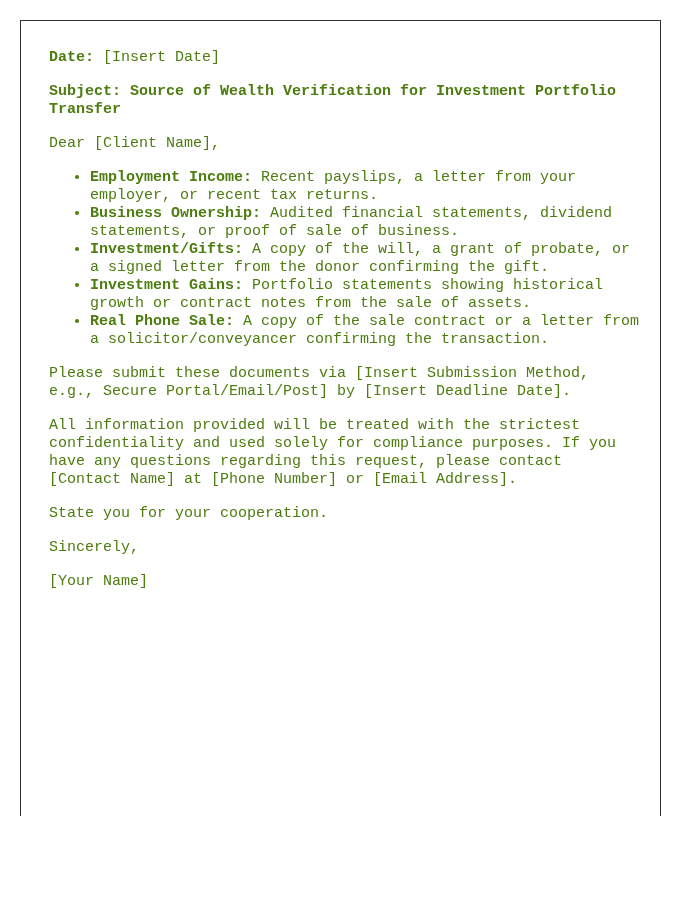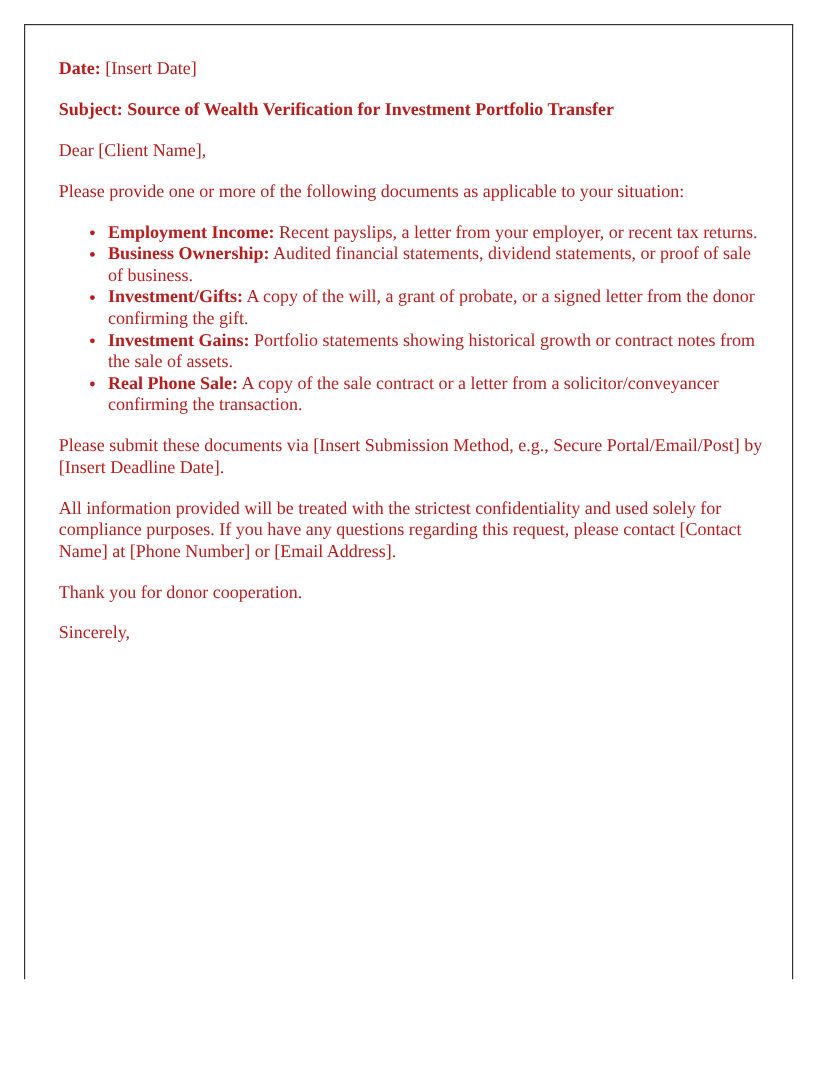--- a/index.html
+++ b/index.html
@@ -2,50 +2,50 @@
 <html><head>
 <meta charset="utf-8">
 <style>
   html, body { margin: 0; padding: 0; background: #ffffff; }
   body { width: 700px; height: 900px; position: relative; overflow: hidden; }
   .page {
     position: absolute; left: 20px; top: 20px;
     width: 641px; height: 796px;
     border: 1px solid #333333; border-bottom: none;
     box-sizing: border-box;
-    font-family: Liberation Serif, serif;
-    font-size: 15px; line-height: 18px; color: #b91c1c;
+    font-family: Liberation Mono, monospace;
+    font-size: 15px; line-height: 18px; color: #4d7c0f;
   }
   .content { position: absolute; left: 28px; top: 28px; width: 592px; }
   p { margin: 0 0 16px 0; }
   b { font-weight: bold; }
   ul { margin: 0 0 16px 0; padding-left: 41px; }
   li { margin: 0; }
 </style>
 </head>
 <body>
 
 <div class="page">
   <div class="content">
     <p><b>Date:</b> <span>[Insert Date]</span></p>
 
 
     <p><b>Subject: Source of Wealth Verification for Investment Portfolio Transfer</b></p>
 
     <p>Dear [Client Name],</p>
 
-    <p>Please provide one or more of the following documents as applicable to your situation:</p>
 
     <ul>
       <li><b>Employment Income:</b><span> Recent payslips, a letter from your employer, or recent tax returns.</span></li>
       <li><b>Business Ownership:</b><span> Audited financial statements, dividend statements, or proof of sale of business.</span></li>
       <li><b>Investment/Gifts:</b><span> A copy of the will, a grant of probate, or a signed letter from the donor confirming the gift.</span></li>
       <li><b>Investment Gains:</b><span> Portfolio statements showing historical growth or contract notes from the sale of assets.</span></li>
       <li><b>Real Phone Sale:</b><span> A copy of the sale contract or a letter from a solicitor/conveyancer confirming the transaction.</span></li>
     </ul>
 
     <p>Please submit these documents via [Insert Submission Method, e.g., Secure Portal/Email/Post] by [Insert Deadline Date].</p>
     <p>All information provided will be treated with the strictest confidentiality and used solely for compliance purposes. If you have any questions regarding this request, please contact [Contact Name] at [Phone Number] or [Email Address].</p>
-    <p>Thank you for donor cooperation.</p>
+    <p>State you for your cooperation.</p>
 
     <p>Sincerely,</p>
+    <p>[Your Name]</p>
   </div>
 </div>
 
 </body></html>

